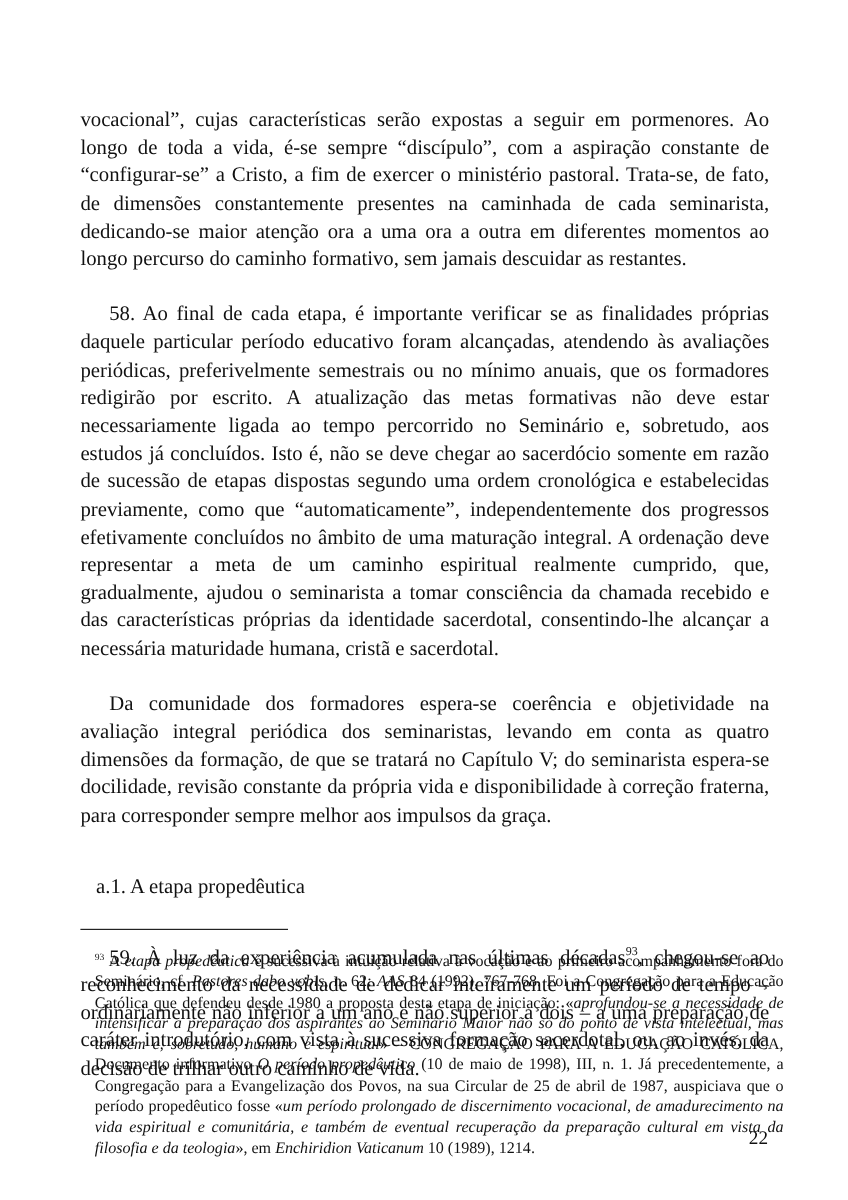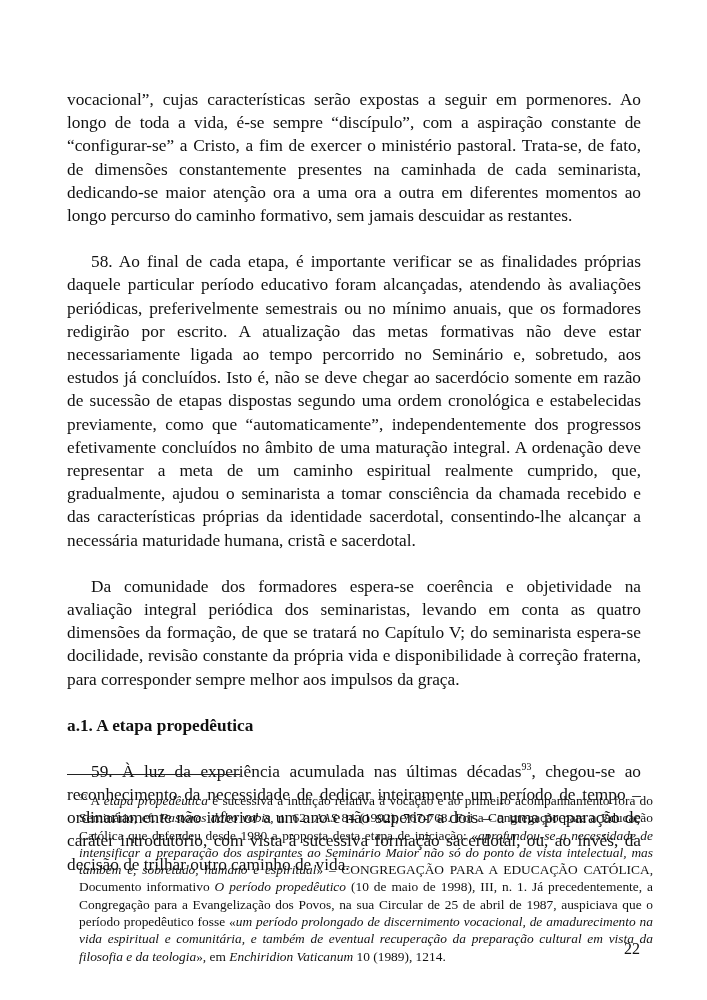--- a/index.html
+++ b/index.html
@@ -2,21 +2,21 @@
 <html><head>
 <meta charset="utf-8">
 <style>
   html, body { margin: 0; padding: 0; background: #ffffff; }
   body { width: 707px; height: 1000px; position: relative; overflow: hidden;
          font-family: "Liberation Serif", "DejaVu Serif", serif; color: #111; }
   .page { position: absolute; left: 67px; top: 88px; width: 574px; }
   .p { font-size: 17.3px; line-height: 23.2px; text-align: justify; margin: 0; font-family: Liberation Serif, serif; }
   .indent { text-indent: 24px; }
   .gap { height: 23px; }
-  .heading { font-weight: bold; font-size: 17.3px; line-height: 23px; margin: 0; }
+  .heading { font-weight: normal; font-size: 17.3px; line-height: 23px; margin: 13px; }
   .sup { font-size: 10px; vertical-align: 7px; line-height: 0; }
   .fn-rule { position: absolute; left: 67px; top: 774px; width: 173px; border-top: 1px solid #222; }
   .footnote { position: absolute; left: 67px; top: 780px; width: 574px;
               font-size: 13.4px; line-height: 17.3px; text-align: justify; margin: 12px; }
   .fn-sup { font-size: 8px; vertical-align: 5px; line-height: 0; }
   .page-num { position: absolute; left: 624px; top: 940px; font-size: 16px; }
   i { font-style: italic; }
 </style>
 </head>
 <body>

